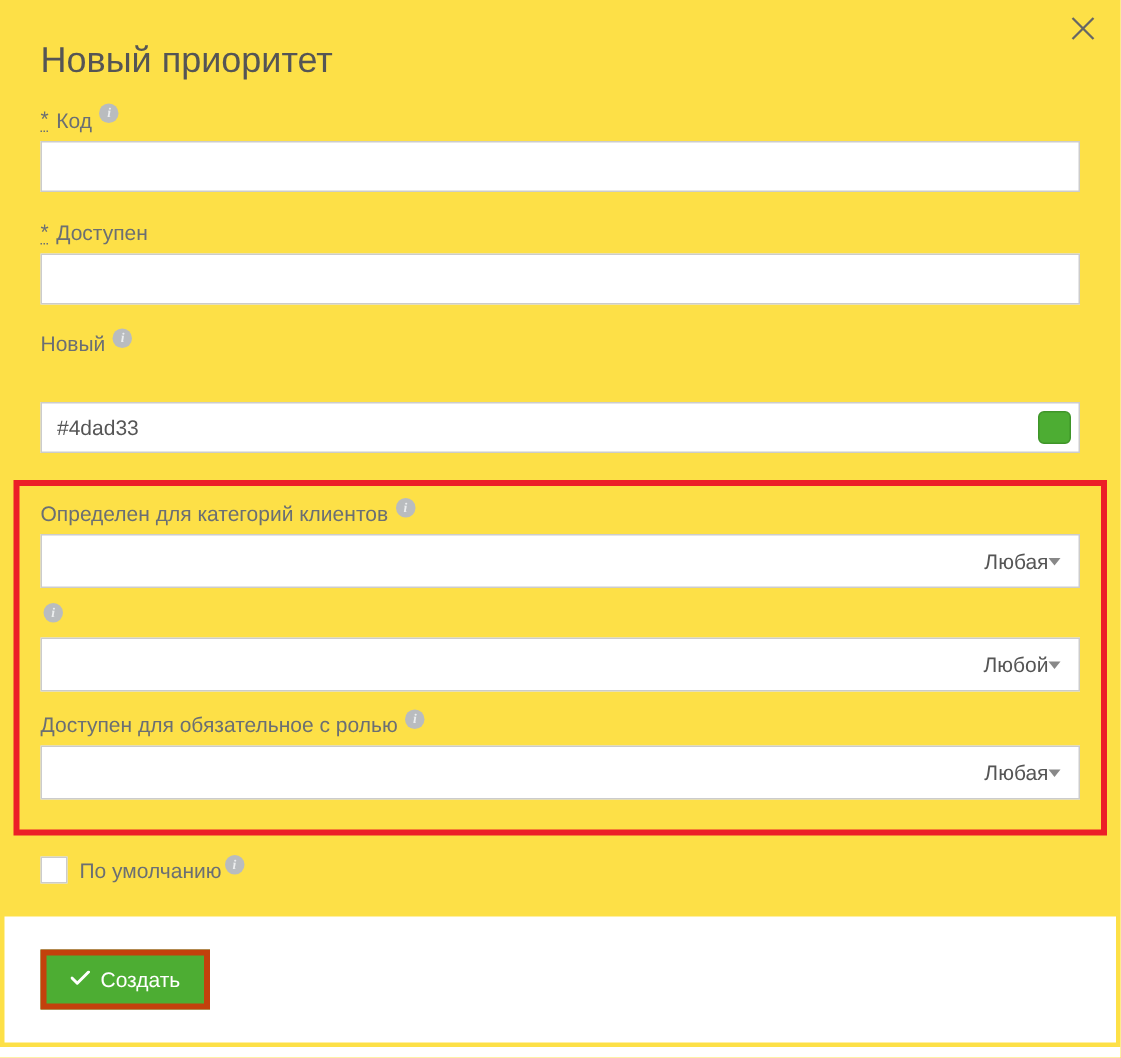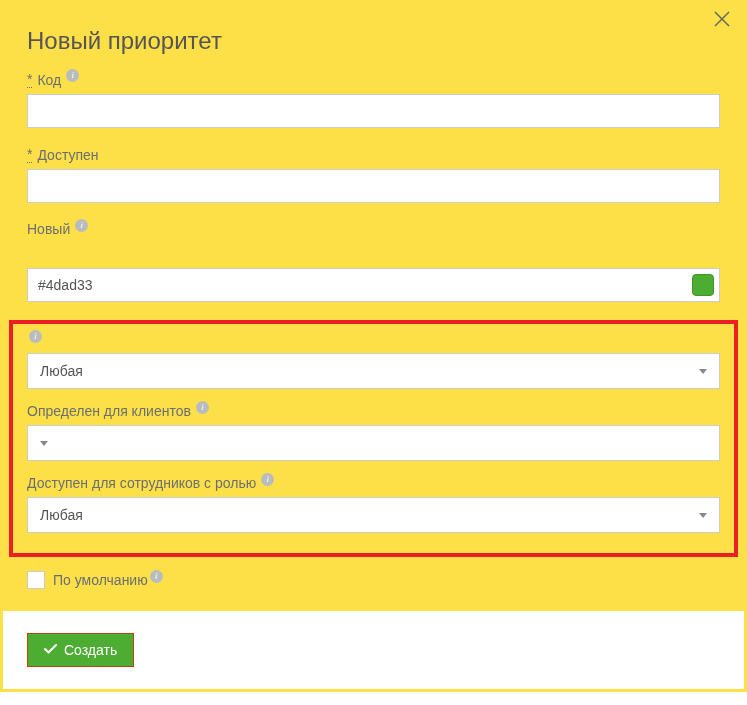--- a/index.html
+++ b/index.html
@@ -93,20 +93,21 @@
     }
     .select-wrap {
       position: relative;
       background: #fff;
       border: 1px solid #ccc;
       height: 36px;
       display: flex;
       align-items: center;
       padding: 0 12px;
       cursor: pointer;
+      text-align: right;
     }
     .select-value {
       font-size: 14px;
       color: #555;
       flex: 1;
     }
     .caret {
       width: 0; height: 0;
       border-left: 4px solid transparent;
       border-right: 4px solid transparent;
@@ -141,21 +142,21 @@
     .footer {
       background: #fff;
       border-top: 0;
       padding: 22px 24px;
       display: flex;
       align-items: center;
       justify-content: space-between;
     }
     .btn-create {
       background: #4dad33;
-      border: 1px solid #c2410c;
+      border: 4px solid #c2410c;
       color: #fff;
       padding: 8px 16px;
       font-size: 14px;
       cursor: pointer;
       display: inline-flex;
       align-items: center;
       gap: 7px;
     }
     .btn-create .check {
       display: inline-block;
@@ -206,41 +207,42 @@
       <div class="color-wrap">
         <input class="text-input" type="text" value="#4dad33" style="">
         <div class="color-swatch"></div>
       </div>
     </div>
 
     <div class="highlight-box">
 
       <div class="field">
         <div class="field-label">
+          <span>Определен для категорий клиентов</span>
           <span class="info-icon">i</span>
         </div>
         <div class="select-wrap">
           <span class="select-value">Любая</span>
           <span class="caret"></span>
         </div>
       </div>
 
       <div class="field">
         <div class="field-label">
-          <span>Определен для клиентов</span>
           <span class="info-icon">i</span>
         </div>
         <div class="select-wrap">
+          <span class="select-value">Любой</span>
           <span class="caret"></span>
         </div>
       </div>
 
       <div class="field">
         <div class="field-label">
-          <span>Доступен для сотрудников с ролью</span>
+          <span>Доступен для обязательное с ролью</span>
           <span class="info-icon">i</span>
         </div>
         <div class="select-wrap">
           <span class="select-value">Любая</span>
           <span class="caret"></span>
         </div>
       </div>
 
     </div>
 

